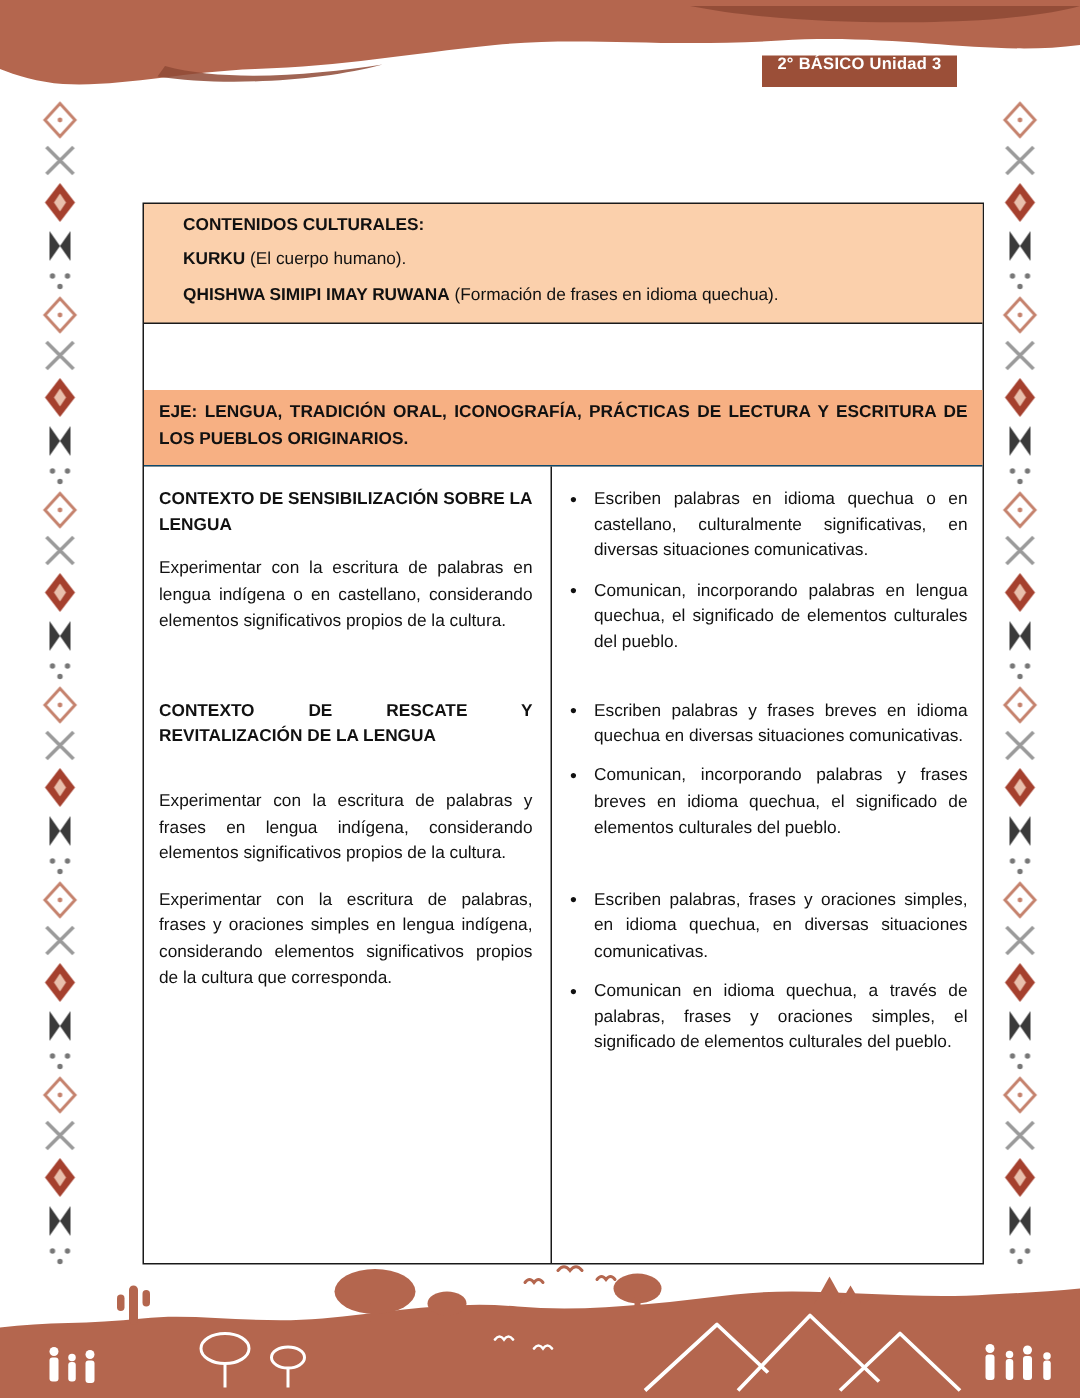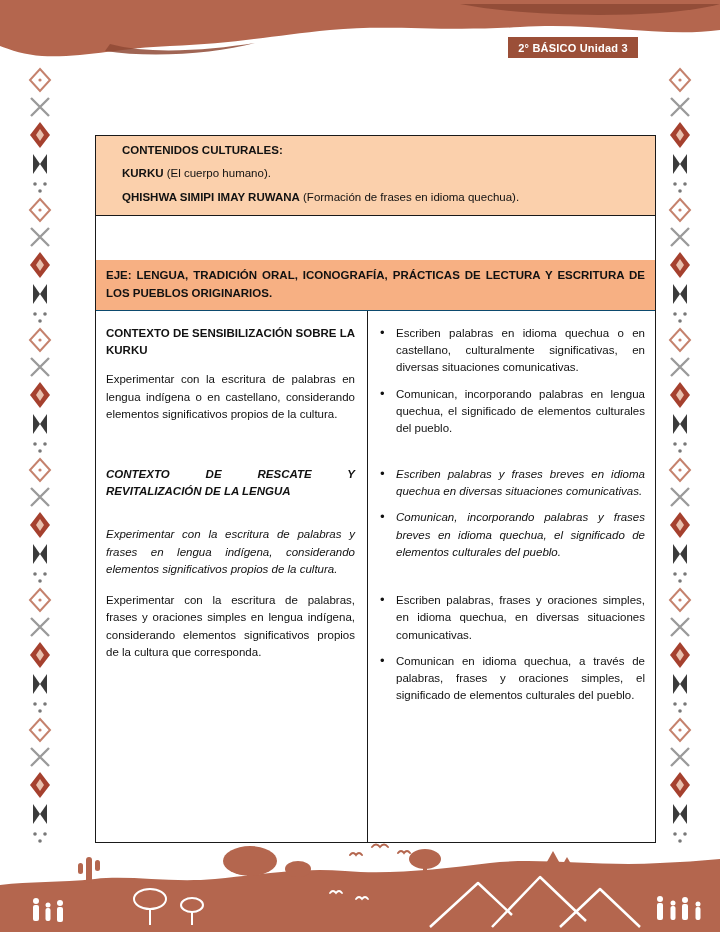--- a/index.html
+++ b/index.html
@@ -14,21 +14,21 @@
   html,body{background:#ffffff;}
   .page{
     position:relative;width:720px;height:932px;background:#ffffff;overflow:hidden;
     font-family:"Liberation Sans",sans-serif;color:var(--ink);
   }
   
   .top-band{position:absolute;top:0;left:0;width:720px;height:60px;display:block;}
   .badge{
     position:absolute;top:37px;left:508px;width:130px;height:21px;z-index:3;
     background:var(--badge);color:#fff;font-size:11px;font-weight:bold;
-    display:flex;align-items:center;justify-content:center;letter-spacing:.2px;
+    display:flex;align-items:flex-start;justify-content:center;letter-spacing:.2px;
   }
   
   .side-strip{position:absolute;top:66px;width:26px;height:780px;}
   .side-strip.left{left:27px;}
   .side-strip.right{right:27px;}
   
   .bottom-band{position:absolute;left:0;bottom:0;width:720px;height:95px;display:block;}
   
   .content{
     position:absolute;left:95px;top:135px;width:561px;
@@ -43,21 +43,21 @@
     text-align:justify;border-bottom:1px solid #0c4a6e;line-height:1.55;margin-top:44px;
   }
   .col-headers{display:grid;grid-template-columns:272px 1fr;border-bottom:1px solid #1a1a1a;font-weight:bold;font-size:11px;}
   .col-headers>div{padding:5px 10px;}
   .col-headers>div:first-child{border-right:1px solid #1a1a1a;}
   .body-grid{display:grid;grid-template-columns:272px 1fr;}
   .cell{padding:14px 12px 0 10px;}
   .cell.obj{border-right:1px solid #1a1a1a;}
   .cell.ind{padding:14px 10px 0 12px;}
   .r1{min-height:141px;}
-  .r2{min-height:117px;font-style:italic;}
+  .r2{min-height:117px;}
   .r3{min-height:264px;}
   .ctx-title{font-weight:bold;text-align:justify;margin:0 0 12px;}
   .gap-lg .ctx-title{margin-bottom:26px;}
   .ctx-text{text-align:justify;margin:0;}
   .bullet{display:flex;margin:0 0 9px;}
   .bullet .dot{width:16px;flex:0 0 16px;font-size:13px;line-height:1.3;}
   .bullet .btxt{flex:1;text-align:justify;}
 </style>
 </head>
 <body>
@@ -105,21 +105,21 @@
         <p><span class="bold">KURKU</span><span> (El cuerpo humano).</span></p>
         <p><span class="bold">QHISHWA SIMIPI IMAY RUWANA</span><span> (Formación de frases en idioma quechua).</span></p>
       </div>
 
       <div class="eje">EJE:   LENGUA, TRADICIÓN ORAL, ICONOGRAFÍA, PRÁCTICAS DE LECTURA Y ESCRITURA DE LOS PUEBLOS ORIGINARIOS.</div>
 
 
       <div class="body-grid">
 
         <div class="cell obj r1">
-          <p class="ctx-title">CONTEXTO DE SENSIBILIZACIÓN SOBRE LA KURKU</p>
+          <p class="ctx-title">CONTEXTO DE SENSIBILIZACIÓN SOBRE LA LENGUA</p>
           <p class="ctx-text">Experimentar con la escritura de palabras en lengua indígena o en castellano, considerando elementos significativos propios de la cultura.</p>
         </div>
         <div class="cell ind r1">
           <div class="bullet">
             <span class="dot">•</span>
             <span class="btxt">Escriben palabras en idioma quechua o en castellano, culturalmente significativas, en diversas situaciones comunicativas.</span>
           </div>
           <div class="bullet">
             <span class="dot">•</span>
             <span class="btxt">Comunican, incorporando palabras en lengua quechua, el significado de elementos culturales del pueblo.</span>

